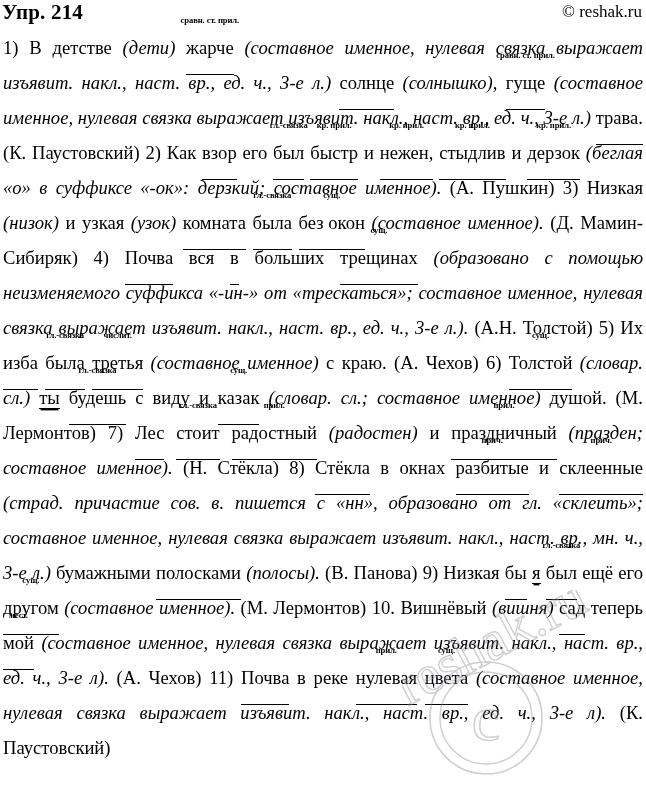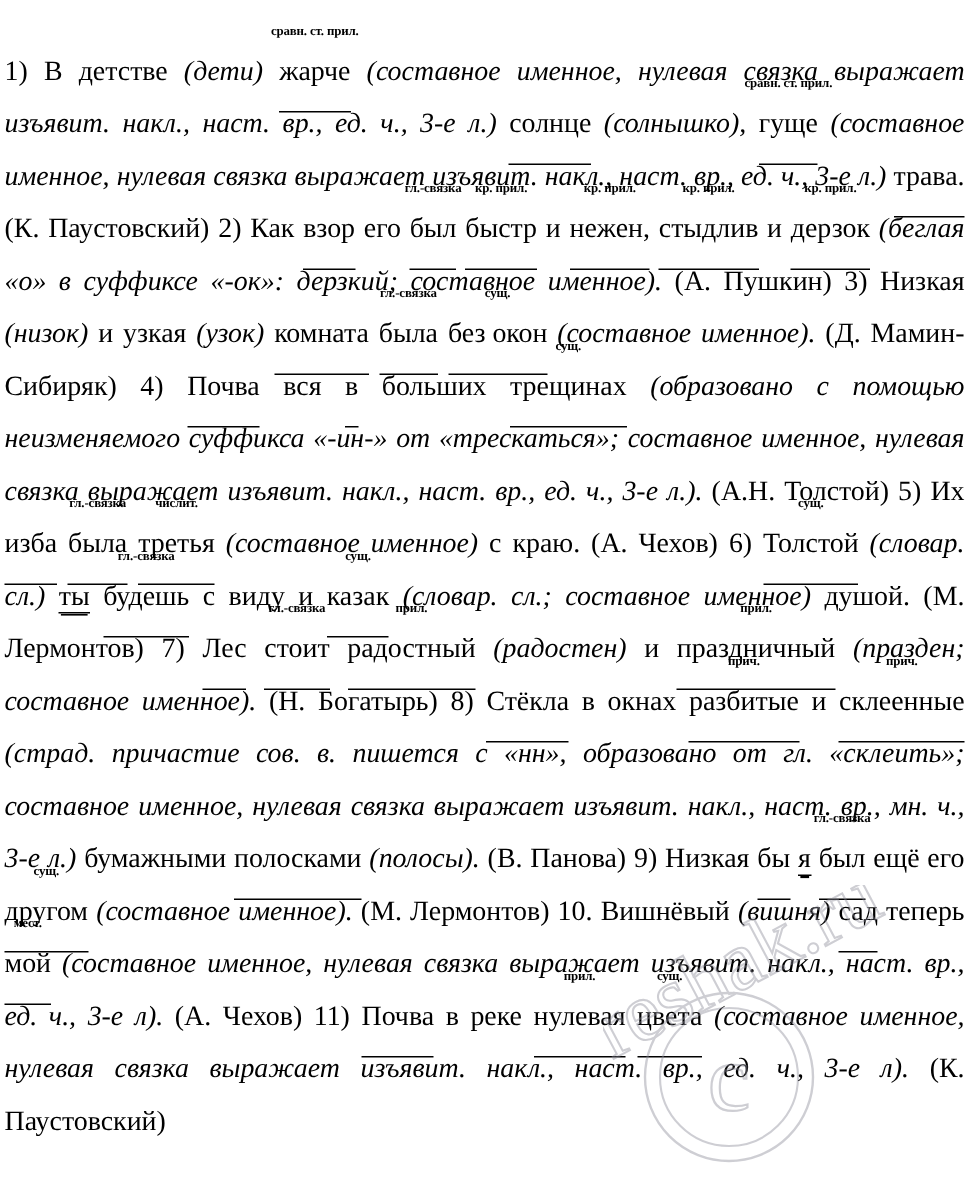--- a/index.html
+++ b/index.html
@@ -97,20 +97,24 @@
     pointer-events: none;
     opacity: 0.42;
   }
   .watermark svg { width: 100%; height: 100%; display: block; }
 </style>
 </head>
 <body>
 
 <div class="page">
 
+  <div class="header">
+    <div class="hdr-title">Упр. 214</div>
+    <div class="hdr-copy">© reshak.ru</div>
+  </div>
 
   <div class="content">
     <p>
 
       
       <span>1)</span>
       <span>В</span>
       <span class="tok"><span>детстве</span></span>
       <span class="it">(дети)</span>
       <span class="tok"><span class="lab">сравн. ст. прил.</span><span class="u1">жарче</span></span>
@@ -184,21 +188,21 @@
 
       
       <span>7)</span>
       <span class="u1">Лес</span>
       <span class="tok"><span class="lab">гл.-связка</span><span class="u1">стоит</span></span>
       <span class="tok"><span class="lab">прил.</span><span class="u1">радостный</span></span>
       <span class="it">(радостен)</span>
       <span>и</span>
       <span class="tok"><span class="lab">прил.</span><span class="u1">праздничный</span></span>
       <span class="exp">(празден; составное именное).</span>
-      <span>(Н. Богатырь)</span>
+      <span>(Н. Стёкла)</span>
 
       
       <span>8)</span>
       <span class="u1">Стёкла</span>
       <span>в окнах</span>
       <span class="tok"><span class="lab">прич.</span><span class="u1">разбитые</span></span>
       <span>и</span>
       <span class="tok"><span class="lab">прич.</span><span class="u1">склеенные</span></span>
       <span class="exp">(страд. причастие сов. в. пишется с «нн», образовано от гл. «склеить»; составное именное, нулевая связка выражает изъявит. накл., наст. вр., мн. ч., 3-е л.)</span>
       <span>бумажными</span>

